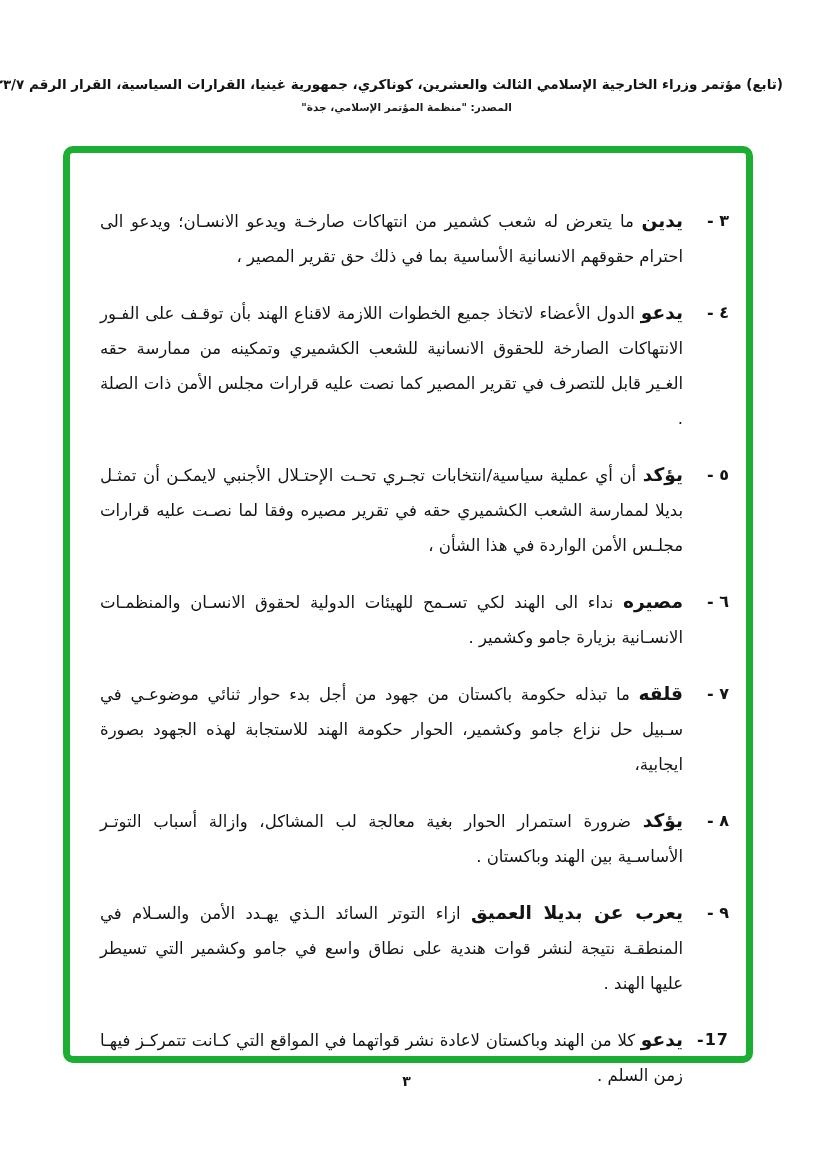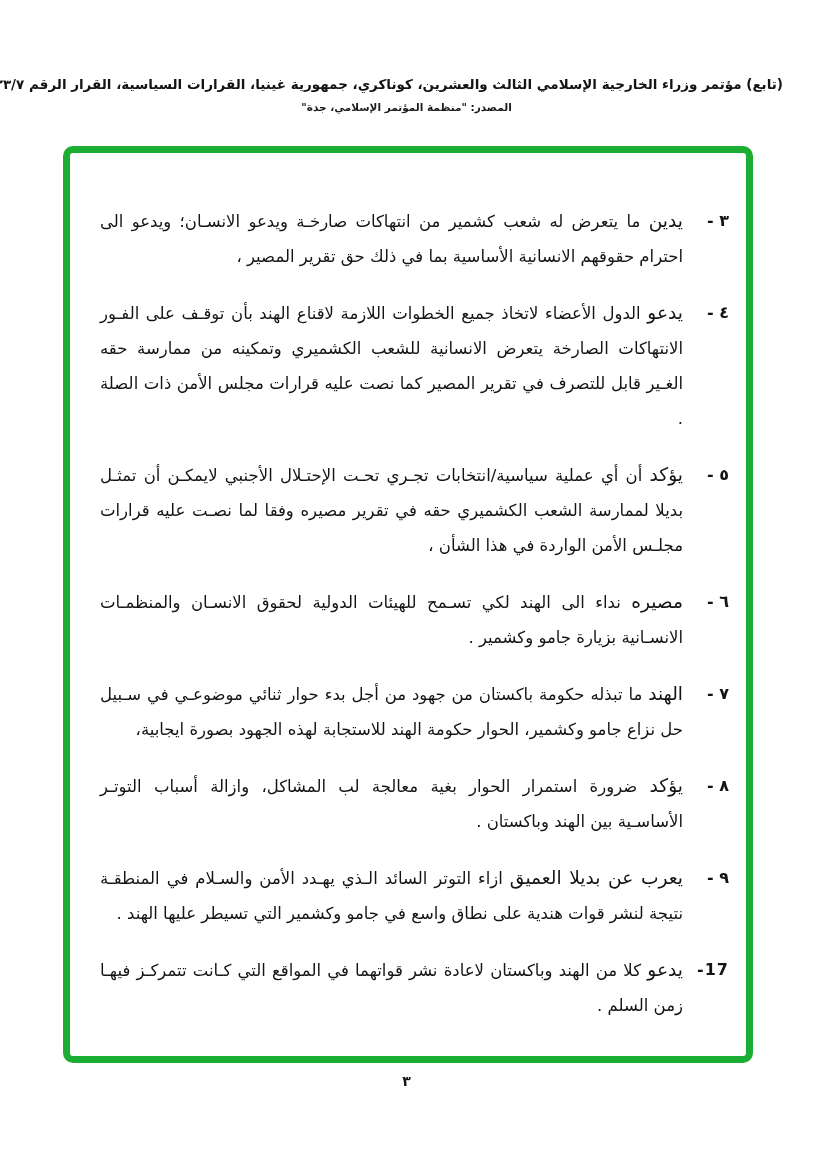--- a/index.html
+++ b/index.html
@@ -55,21 +55,21 @@
   .item .num {
     position: absolute;
     right: -2px; top: 0;
     width: 44px;
     font-weight: bold;
     font-size: 16px;
     text-align: right;
     letter-spacing: 1px;
   }
   .item .lead {
-    font-weight: normal;
+    font-weight: bold;
     font-size: 1.13em;
   }
   .page-number {
     position: absolute;
     left: 0; right: 0;
     top: 1073px;
     text-align: center;
     font-size: 14px;
     font-weight: bold;
     color: #141414;
@@ -89,38 +89,38 @@
 
   <div class="item">
     <span class="num">٣ -</span>
     <span class="lead">يدين</span>
     <span>ما يتعرض له شعب كشمير من انتهاكات صارخـة ويدعو الانسـان؛ ويدعو الى احترام حقوقهم الانسانية الأساسية بما في ذلك حق تقرير المصير ،</span>
   </div>
 
   <div class="item">
     <span class="num">٤ -</span>
     <span class="lead">يدعو</span>
-    <span>الدول الأعضاء لاتخاذ جميع الخطوات اللازمة لاقناع الهند بأن توقـف على الفـور الانتهاكات الصارخة يتعرض الانسانية للشعب الكشميري وتمكينه من ممارسة حقه الغـير قابل للتصرف في تقرير المصير كما نصت عليه قرارات مجلس الأمن ذات الصلة .</span>
+    <span>الدول الأعضاء لاتخاذ جميع الخطوات اللازمة لاقناع الهند بأن توقـف على الفـور الانتهاكات الصارخة للحقوق الانسانية للشعب الكشميري وتمكينه من ممارسة حقه الغـير قابل للتصرف في تقرير المصير كما نصت عليه قرارات مجلس الأمن ذات الصلة .</span>
   </div>
 
   <div class="item">
     <span class="num">٥ -</span>
     <span class="lead">يؤكد</span>
     <span>أن أي عملية سياسية/انتخابات تجـري تحـت الإحتـلال الأجنبي لايمكـن أن تمثـل بديلا لممارسة الشعب الكشميري حقه في تقرير مصيره وفقا لما نصـت عليه قرارات مجلـس الأمن الواردة في هذا الشأن ،</span>
   </div>
 
   <div class="item">
     <span class="num">٦ -</span>
     <span class="lead">مصيره</span>
     <span>نداء الى الهند لكي تسـمح للهيئات الدولية لحقوق الانسـان والمنظمـات الانسـانية بزيارة جامو وكشمير .</span>
   </div>
 
   <div class="item">
     <span class="num">٧ -</span>
-    <span class="lead">الهند</span>
+    <span class="lead">قلقه</span>
     <span>ما تبذله حكومة باكستان من جهود من أجل بدء حوار ثنائي موضوعـي في سـبيل حل نزاع جامو وكشمير، الحوار حكومة الهند للاستجابة لهذه الجهود بصورة ايجابية،</span>
   </div>
 
   <div class="item">
     <span class="num">٨ -</span>
     <span class="lead">يؤكد</span>
     <span>ضرورة استمرار الحوار بغية معالجة لب المشاكل، وازالة أسباب التوتـر الأساسـية بين الهند وباكستان .</span>
   </div>
 
   <div class="item">

